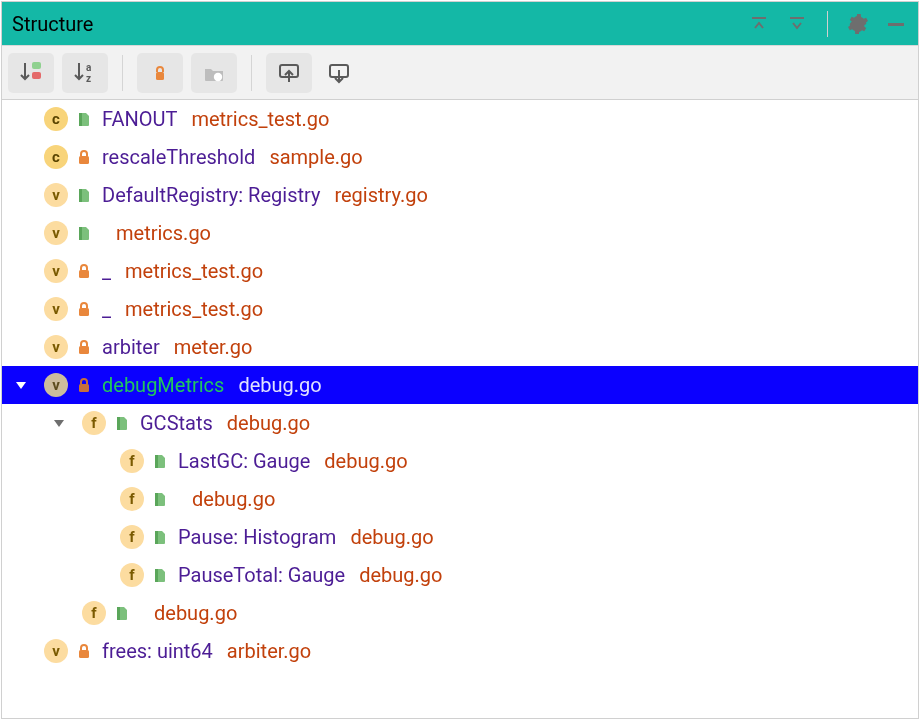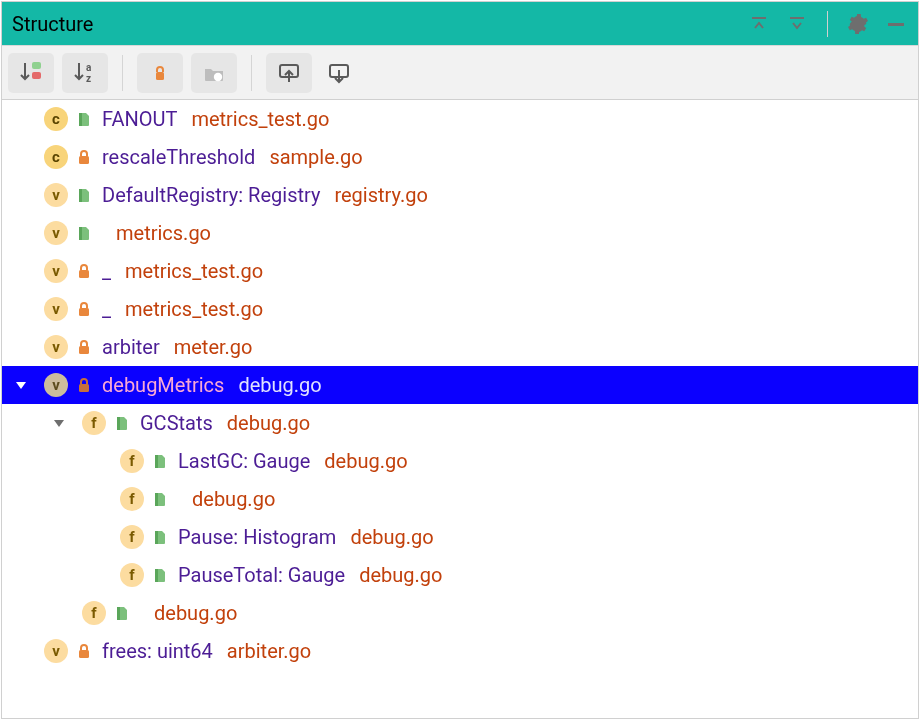--- a/index.html
+++ b/index.html
@@ -23,21 +23,21 @@
   .row.selected { background:#0b00ff; color:#fff;}
   .row .arrow { width:26px; display:flex; align-items:center; justify-content:center;}
   .row .indent { display:inline-block;}
   .badge { width:24px; height:24px; border-radius:50%; display:flex; align-items:center; justify-content:center; font-weight:700; font-size:15px; margin-right:8px;}
   .badge.c { background:#f8d47a; color:#5a4400;}
   .badge.v { background:#fcdca0; color:#7a5a00;}
   .badge.f { background:#fcdca0; color:#7a5a00;}
   .row.selected .badge { filter:saturate(0.6) brightness(0.85);}
   .mod { width:16px; height:18px; margin-right:10px; display:flex; align-items:center; justify-content:center;}
   .name { color:#4c1d95; }
-  .row.selected .name { color:#f9a8d4;}
+  .row.selected .name { color:#22c55e;}
   .file { color:#c2410c; margin-left:14px;}
   .row.selected .file { color:#e0e0ff;}
 </style>
 </head>
 <body>
 
 <div class="panel">
 
   <div class="titlebar">
     <div class="title">Structure</div>

